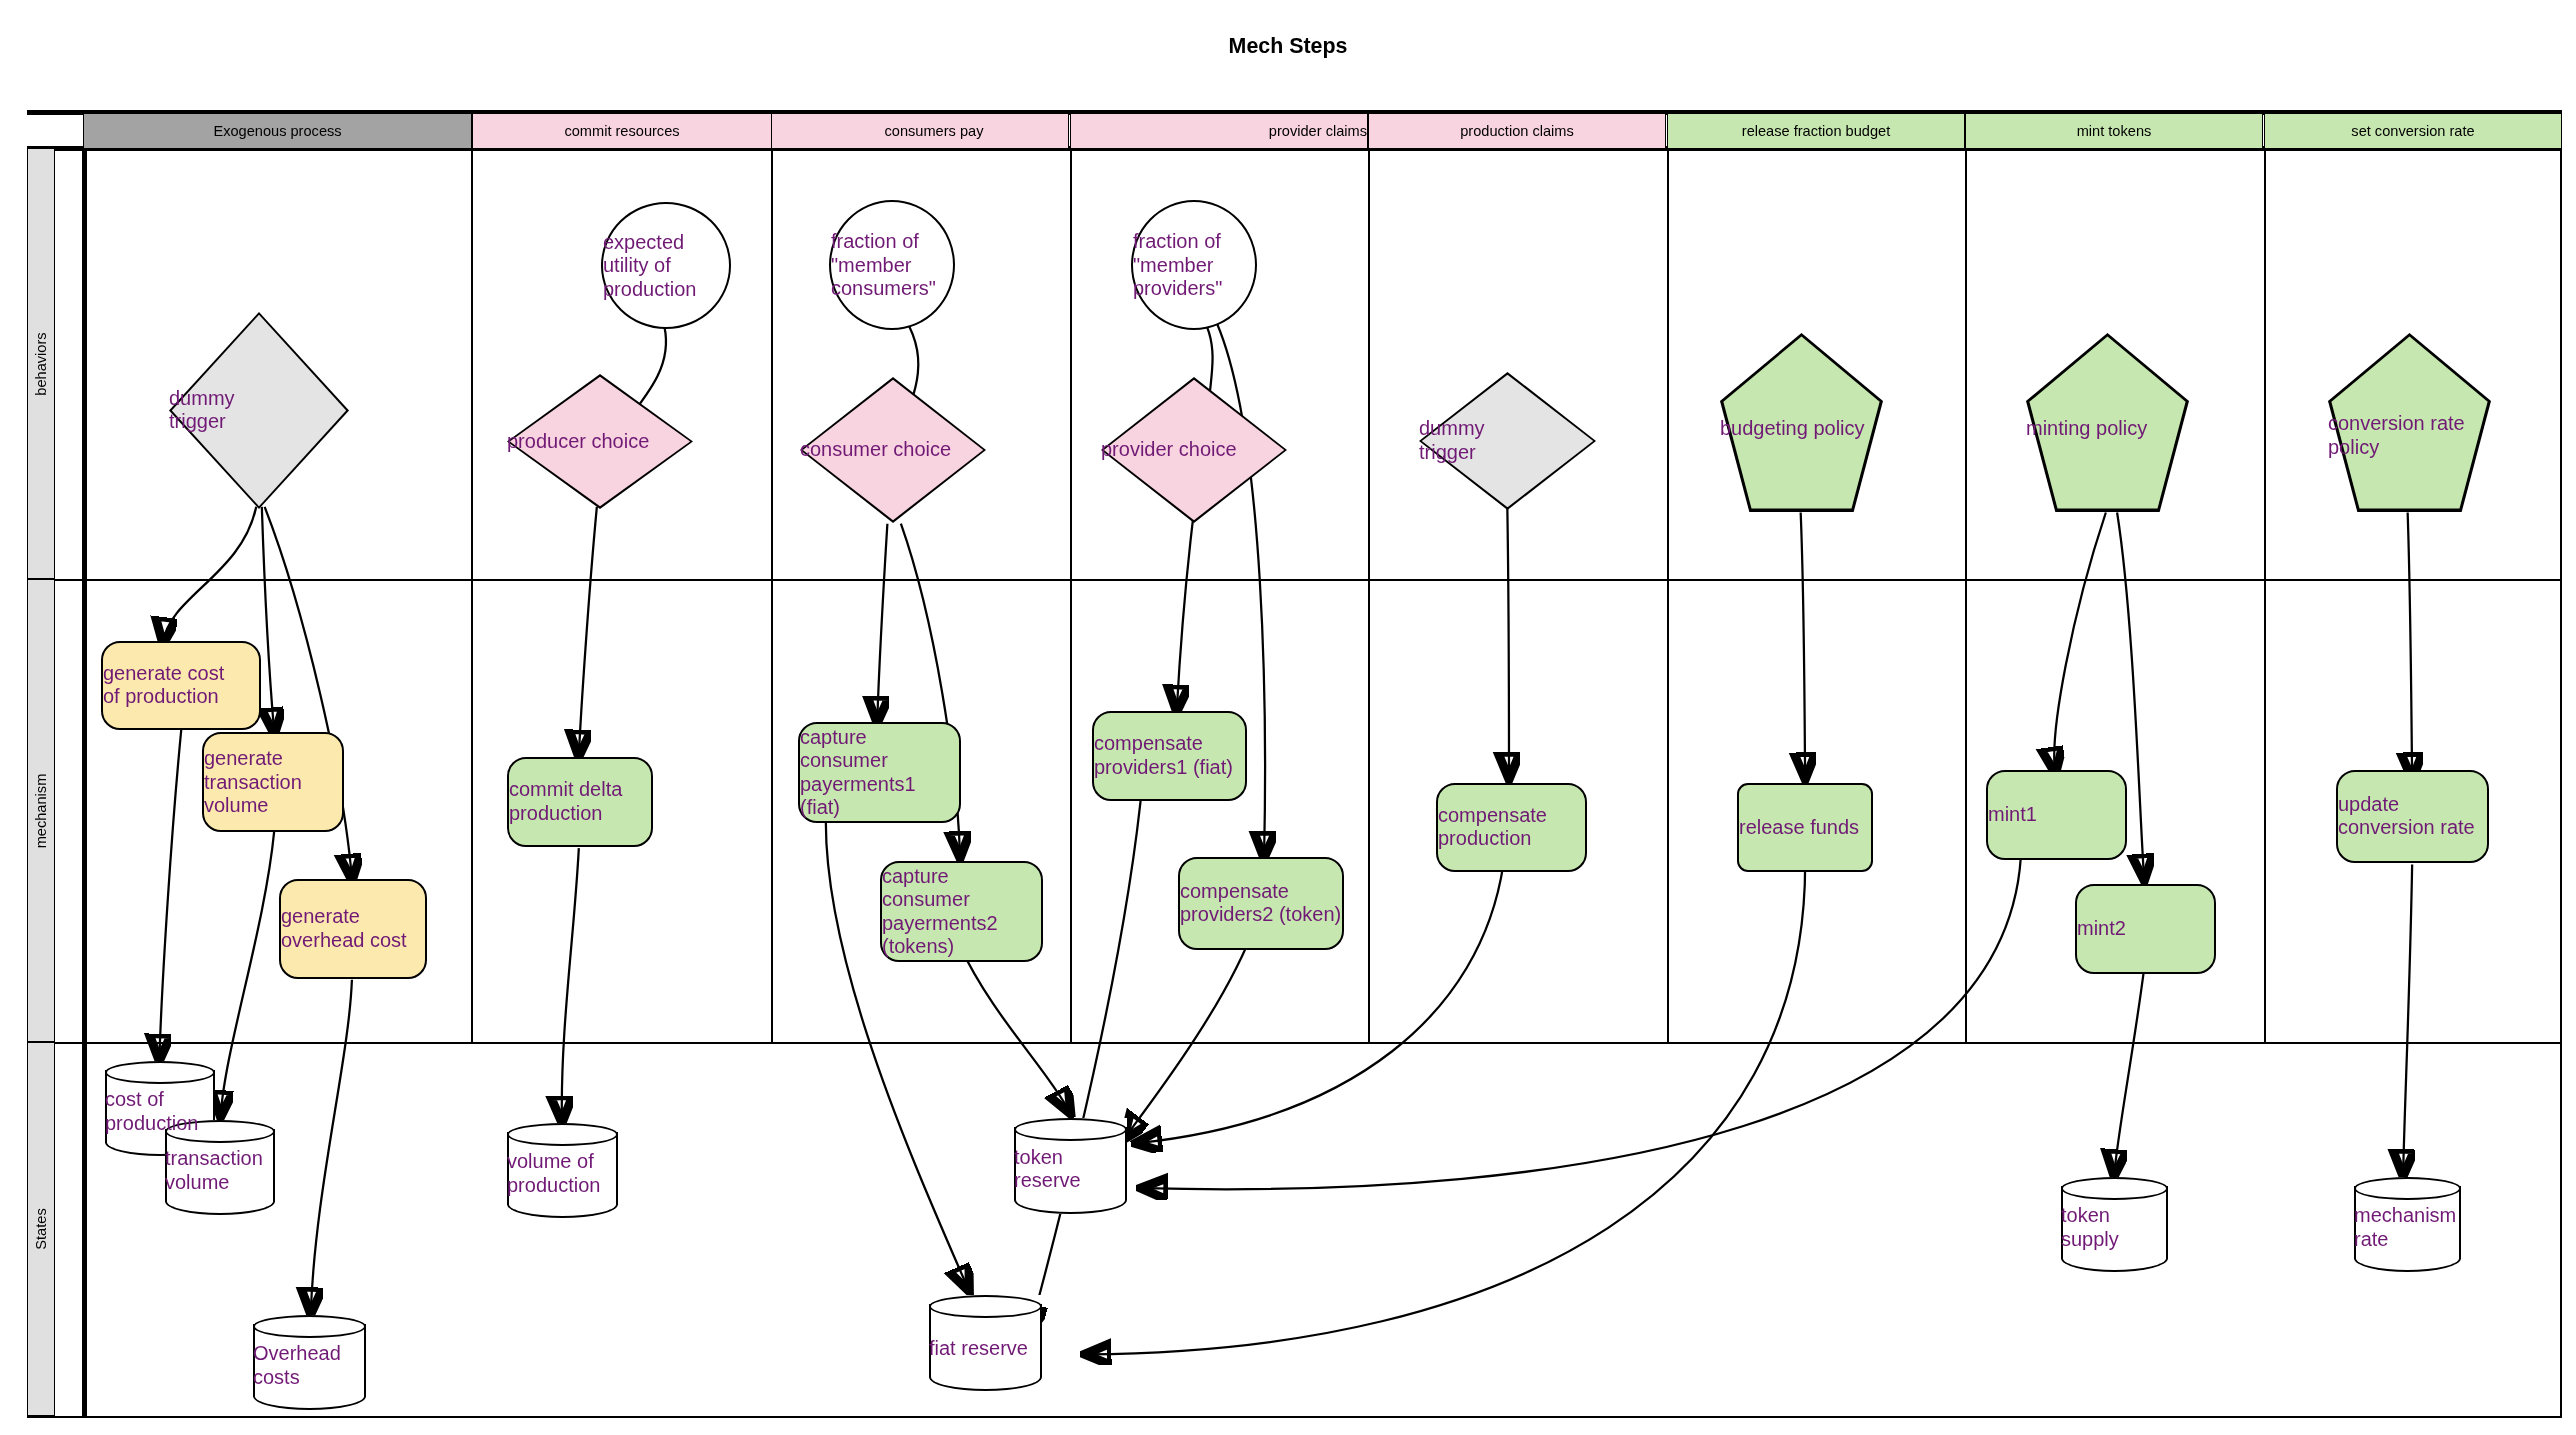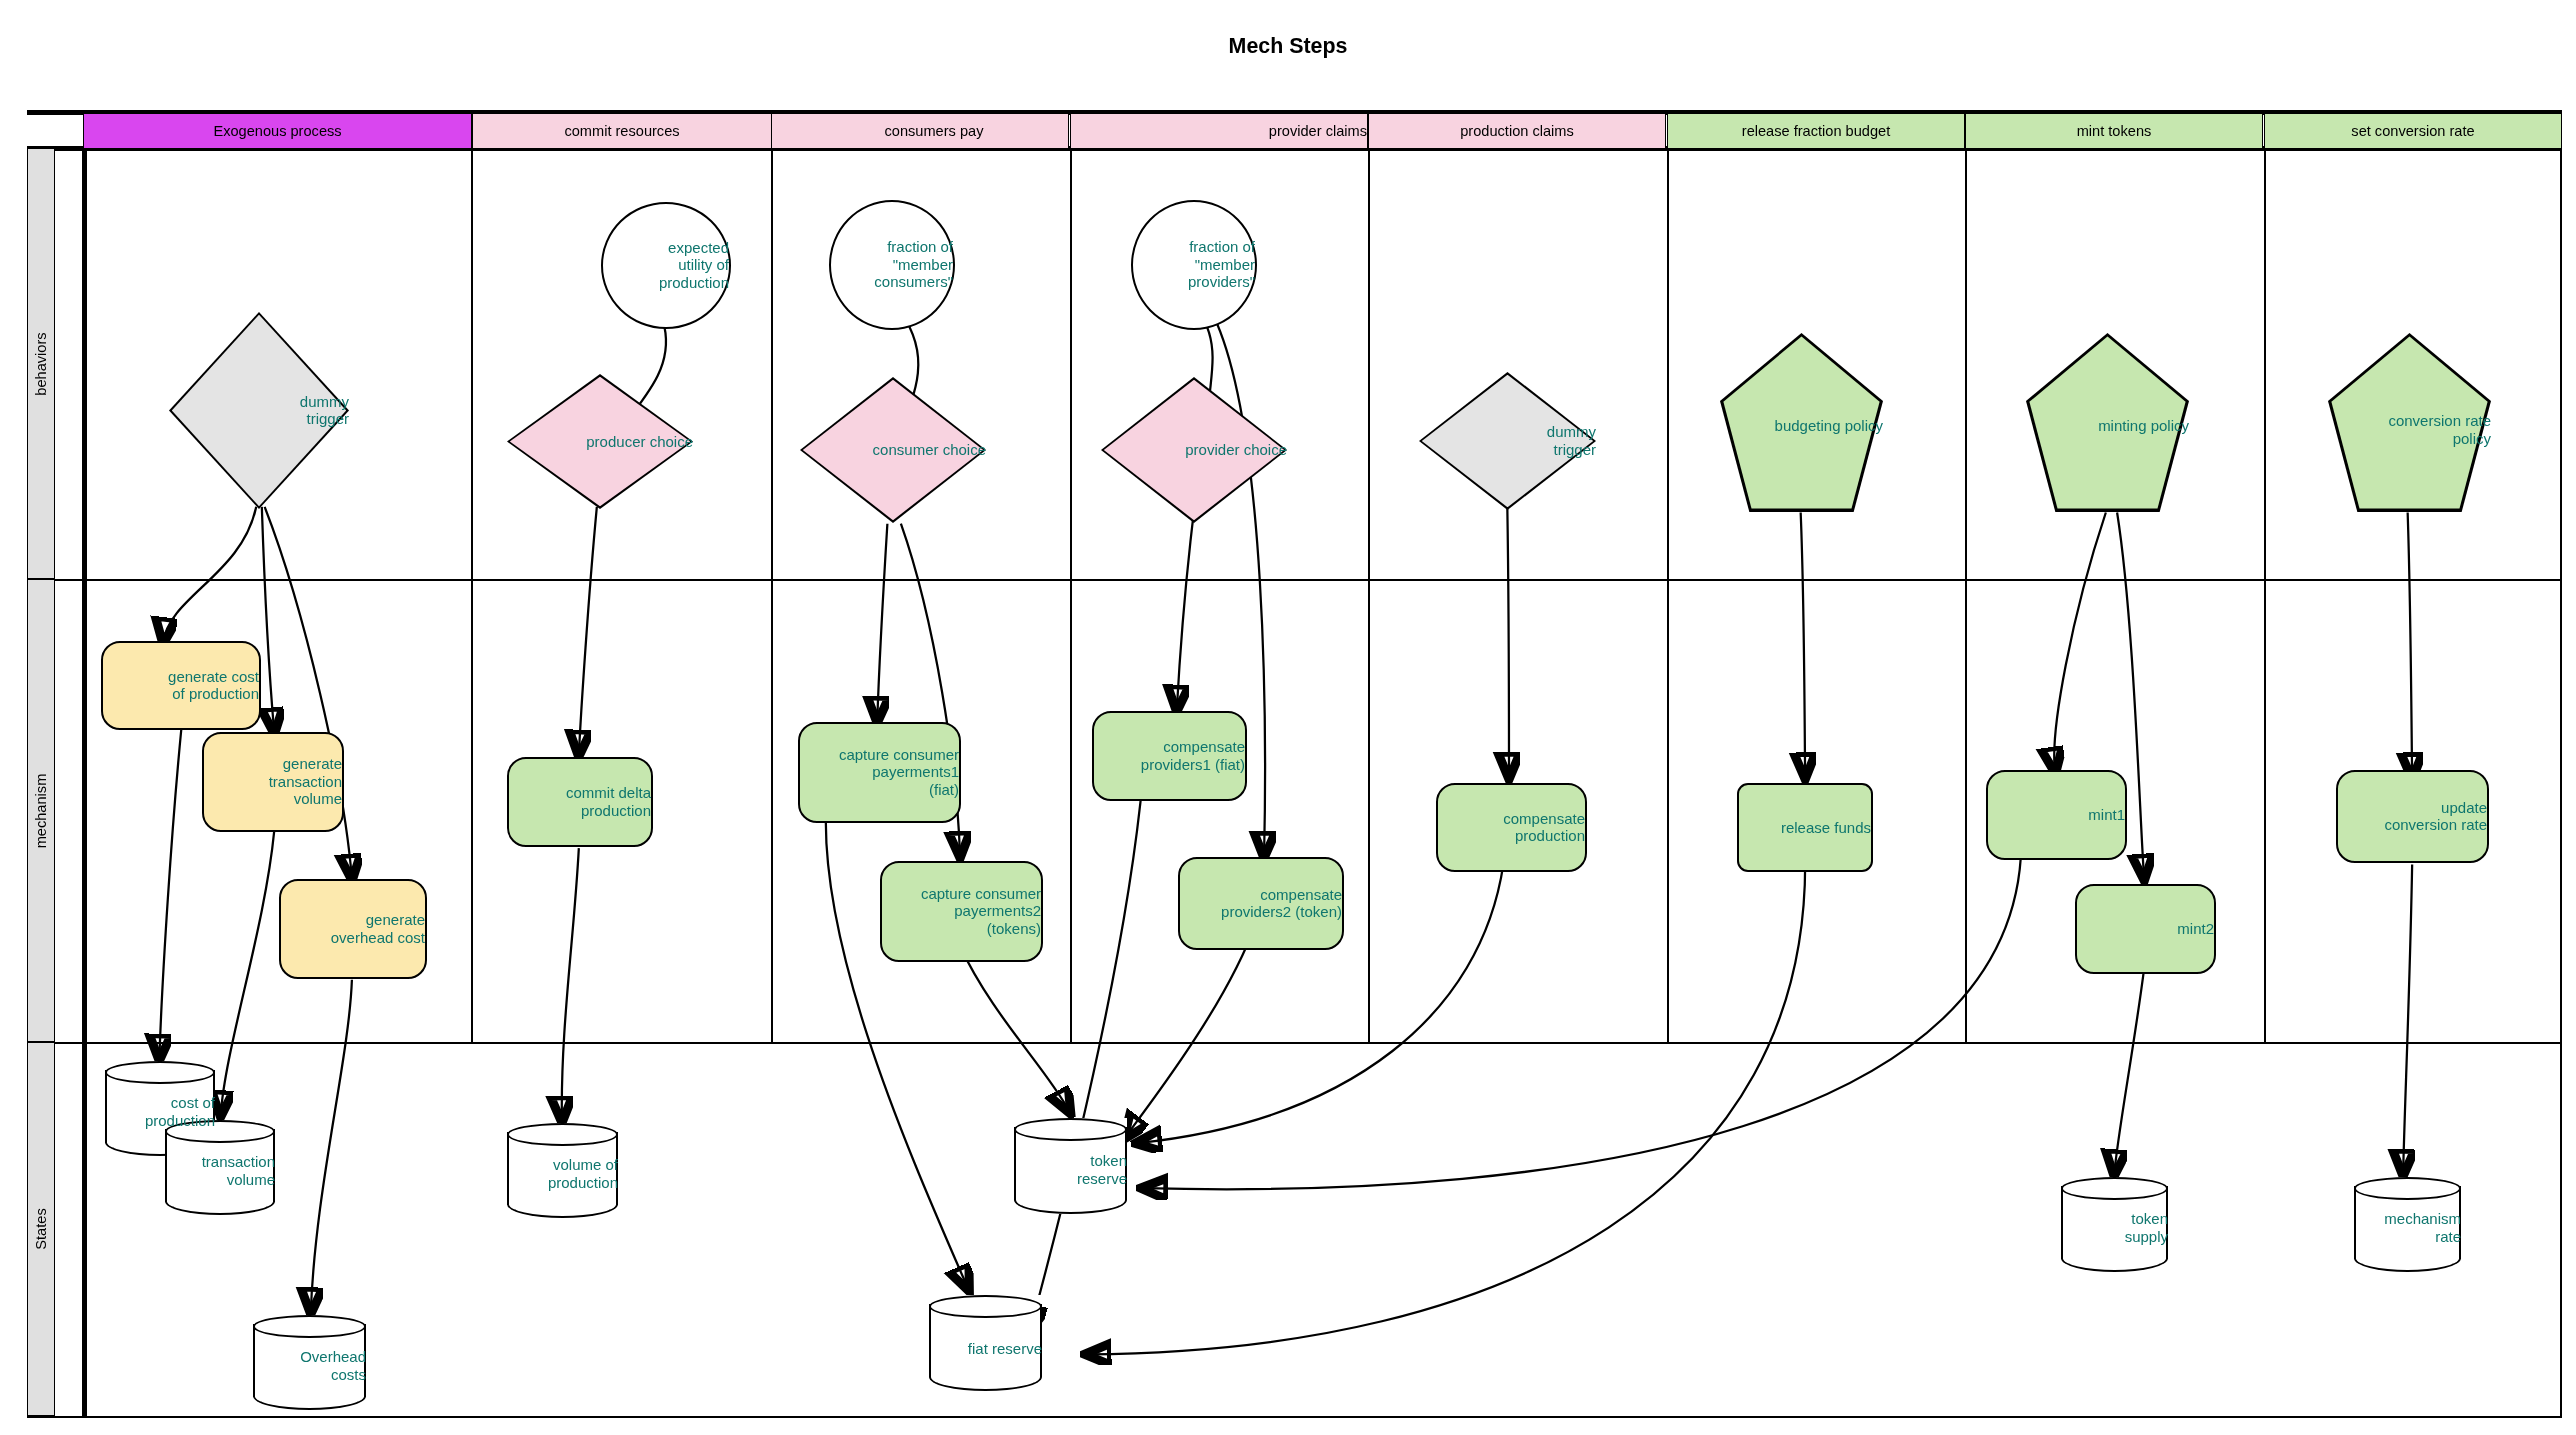--- a/index.html
+++ b/index.html
@@ -32,22 +32,22 @@
   }
   .rowlabel span{
     transform:rotate(-90deg); white-space:nowrap;
     font-size:14.6px; color:#000;
   }
 
   
   .node{position:absolute; box-sizing:border-box;}
   .node .lbl{
     position:absolute; left:0; top:50%; width:100%;
-    transform:translateY(-50%); text-align:right;
-    font-size:15px; line-height:1.18; color:#0f766e; white-space:pre-line;
+    transform:translateY(-50%); text-align:left;
+    font-size:20px; line-height:1.18; color:#701a75; white-space:pre-line;
     pointer-events:none;
   }
 
   
   .diamond{ }
   .diamond .edge{
     position:absolute; inset:0;
     clip-path:polygon(50% 0%,100% 50%,50% 100%,0% 50%);
     background:#000;
   }
@@ -108,21 +108,21 @@
   <div class="gridline thick-v" style="left:82px;top:146px;height:1271px;"></div>
 
   <div class="gridline thin-v" style="left:471px;top:146px;height:896px;"></div>
   <div class="gridline thin-v" style="left:771px;top:146px;height:896px;"></div>
   <div class="gridline thin-v" style="left:1070px;top:146px;height:896px;"></div>
   <div class="gridline thin-v" style="left:1368px;top:146px;height:896px;"></div>
   <div class="gridline thin-v" style="left:1667px;top:146px;height:896px;"></div>
   <div class="gridline thin-v" style="left:1965px;top:146px;height:896px;"></div>
   <div class="gridline thin-v" style="left:2264px;top:146px;height:896px;"></div>
 
-  <div class="colhead" id="ch0" style="left:83px;width:389px;background:#d946ef;">
+  <div class="colhead" id="ch0" style="left:83px;width:389px;background:#a3a3a3;">
       <span>Exogenous process</span>
     </div>
   <div class="colhead" id="ch1" style="left:472px;width:300px;background:#F8D3E0;">
       <span>commit resources</span>
     </div>
   <div class="colhead" id="ch2" style="left:771px;width:298px;background:#F8D3E0;padding-left:28px;">
       <span>consumers pay</span>
     </div>
   <div class="colhead" id="ch3" style="left:1070px;width:298px;background:#F8D3E0;justify-content:flex-end;">
       <span>provider claims</span>

